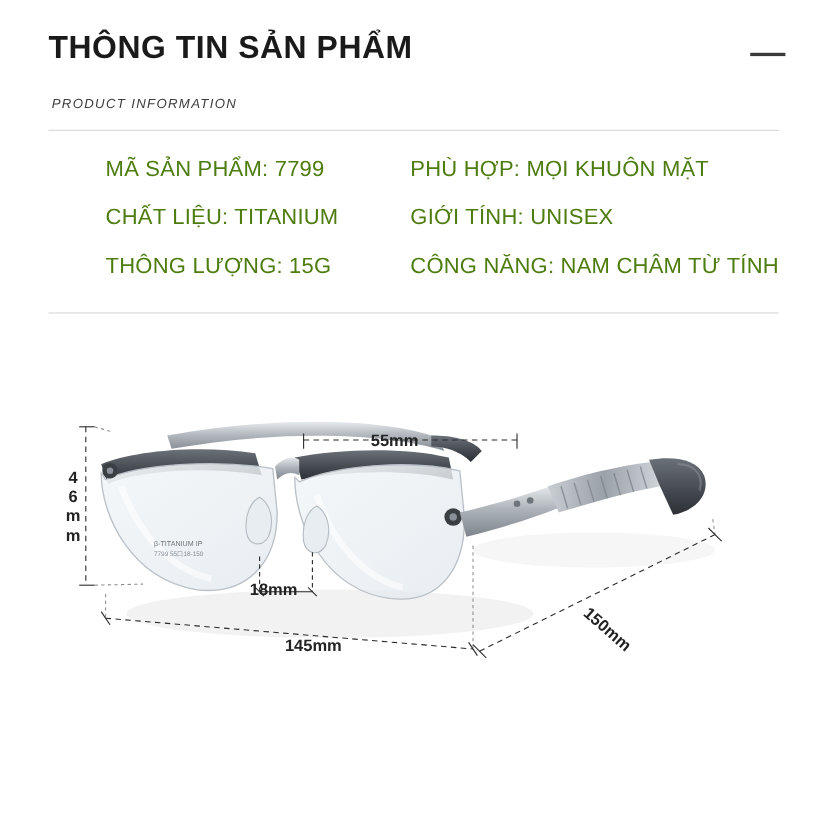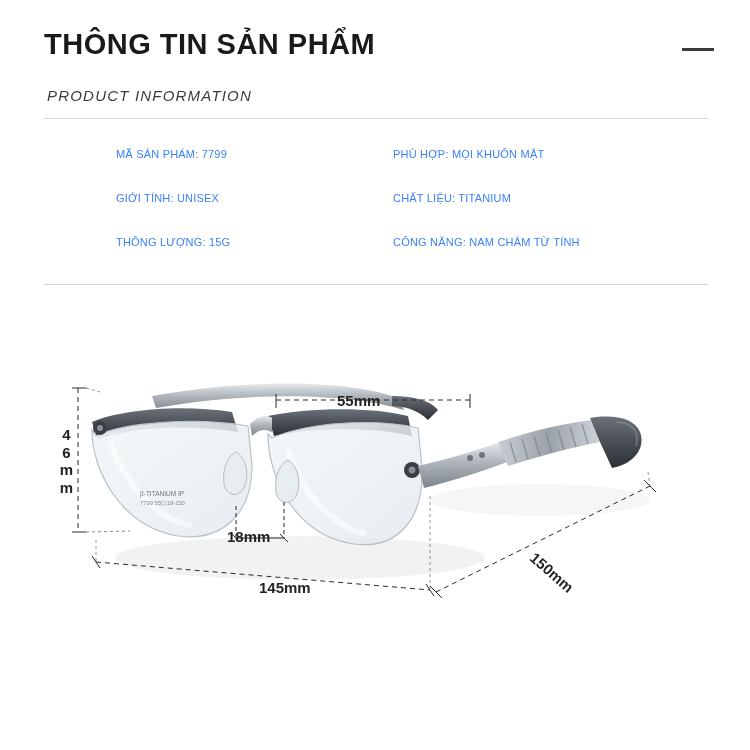--- a/index.html
+++ b/index.html
@@ -44,21 +44,21 @@
     right: 36px;
     top: 48px;
     width: 32px;
     height: 3px;
     background: #3a3a3a;
   }
   .subtitle {
     position: absolute;
     left: 47px;
     top: 87px;
-    font-size: 15px;
+    font-size: 12px;
     font-style: italic;
     letter-spacing: 1.2px;
     color: #3c3c3c;
     white-space: nowrap;
   }
 
   
   .spec-rule-top {
     position: absolute;
     left: 44px;
@@ -79,25 +79,24 @@
     position: absolute;
     left: 96px;
     top: 132px;
     width: 620px;
     display: grid;
     grid-template-columns: 277px 343px;
     grid-auto-rows: 44px;
     align-items: center;
   }
   .spec-cell {
-    font-size: 11px;
-    color: #3b82f6;
+    font-size: 20px;
+    color: #4d7c0f;
     white-space: nowrap;
     letter-spacing: 0.2px;
-    margin-left: 20px;
   }
 
   
   .photo {
     position: absolute;
     left: 0;
     top: 300px;
     width: 750px;
     height: 450px;
   }
@@ -142,22 +141,22 @@
     <div class="title">THÔNG TIN SẢN PHẨM</div>
     <div class="dash"></div>
     <div class="subtitle">PRODUCT INFORMATION</div>
   </div>
 
   <div class="spec-rule-top"></div>
 
   <div class="specs">
     <div class="spec-cell">MÃ SẢN PHẨM:   7799</div>
     <div class="spec-cell">PHÙ HỢP: MỌI KHUÔN MẶT</div>
+    <div class="spec-cell">CHẤT LIỆU: TITANIUM</div>
     <div class="spec-cell">GIỚI TÍNH: UNISEX</div>
-    <div class="spec-cell">CHẤT LIỆU: TITANIUM</div>
     <div class="spec-cell">THÔNG LƯỢNG: 15G</div>
     <div class="spec-cell">CÔNG NĂNG: NAM CHÂM TỪ TÍNH</div>
   </div>
 
   <div class="spec-rule-bottom"></div>
 
   <div class="photo">
 
     <svg class="glasses-svg" width="750" height="450" viewBox="0 0 750 450">
       <defs>

